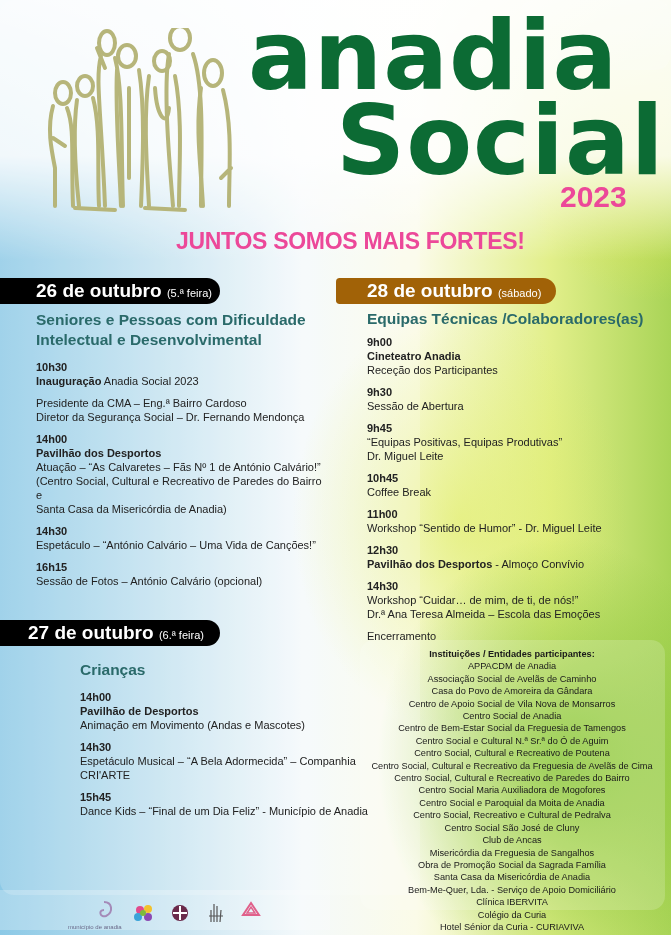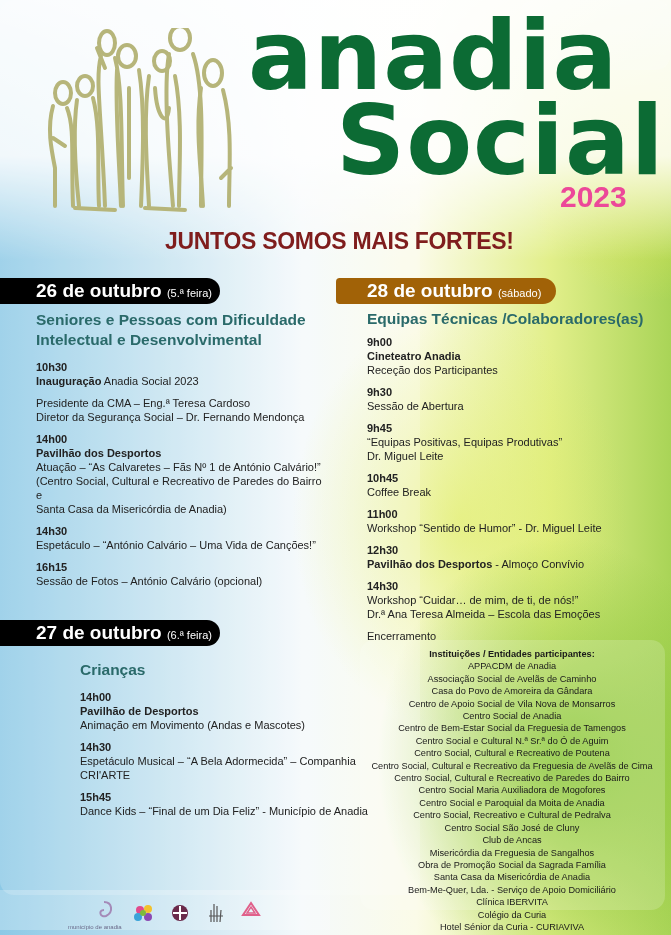--- a/index.html
+++ b/index.html
@@ -14,21 +14,21 @@
   }
   .bg-top { position:absolute; left:0; top:0; width:671px; height:260px;
     background:linear-gradient(180deg, rgba(255,255,255,0.95) 0%, rgba(255,255,255,0.85) 60%, rgba(255,255,255,0) 100%); }
   .panel { position:absolute; border-radius:14px; background:rgba(255,255,255,0.18); }
   .logo-art { position:absolute; left:45px; top:28px; width:190px; height:185px; }
   .title { position:absolute; left:248px; top:10px; font-family:"DejaVu Sans", sans-serif;
     font-weight:bold; color:#0c6b34; font-size:96px; line-height:76px; letter-spacing:1px; }
   .title .l1 { position:absolute; left:0; top:8px; white-space:nowrap; }
   .title .l2 { position:absolute; left:88px; top:93px; white-space:nowrap; }
   .year { position:absolute; left:560px; top:180px; font-size:30px; font-weight:bold; color:#ec4899; }
-  .slogan { position:absolute; left:165px; top:228px; font-size:23px; font-weight:bold; color:#7f1d1d; letter-spacing:-0.3px; }
+  .slogan { position:absolute; left:176px; top:228px; font-size:23px; font-weight:bold; color:#ec4899; letter-spacing:-0.3px; }
   .dayhdr { position:absolute; height:26px; background:#000000; border-radius:0 14px 14px 0;
     color:#fff; font-weight:bold; font-size:19px; line-height:26px; white-space:nowrap; }
   .dayhdr .sub { font-weight:normal; font-size:11px; }
   .dayhdr.r { background:#a16207; border-radius:4px 14px 14px 4px; }
   .section { position:absolute; font-size:11px; line-height:14px; }
   .section .cat { color:#2a6a6a; font-weight:bold; font-size:15.5px; line-height:20px; margin-bottom:10px; }
   .ev { margin-bottom:8px; }
   .ev .t { font-weight:bold; }
   .ev b { font-weight:bold; }
   .inst { position:absolute; left:362px; top:648px; width:300px; text-align:center; font-size:9.2px; line-height:12.4px; color:#1a1a1a; }
@@ -79,41 +79,41 @@
 <div class="section" style="left:36px;top:310px;width:290px;">
   <div class="cat">
     <div>Seniores e Pessoas com Dificuldade</div>
     <div>Intelectual e Desenvolvimental</div>
   </div>
   <div class="ev">
     <div class="t">10h30</div>
     <div><b>Inauguração</b><span> Anadia Social 2023</span></div>
   </div>
   <div class="ev">
-    <div>Presidente da CMA – Eng.ª Teresa Cardoso</div>
+    <div>Presidente da CMA – Eng.ª Bairro Cardoso</div>
     <div>Diretor da Segurança Social – Dr. Fernando Mendonça</div>
   </div>
   <div class="ev">
     <div class="t">14h00</div>
     <div class="t">Pavilhão dos Desportos</div>
     <div>Atuação – “As Calvaretes – Fãs Nº 1 de António Calvário!”</div>
     <div>(Centro Social, Cultural e Recreativo de Paredes do Bairro e</div>
     <div>Santa Casa da Misericórdia de Anadia)</div>
   </div>
   <div class="ev">
     <div class="t">14h30</div>
     <div>Espetáculo – “António Calvário – Uma Vida de Canções!”</div>
   </div>
   <div class="ev">
     <div class="t">16h15</div>
     <div>Sessão de Fotos – António Calvário (opcional)</div>
   </div>
 </div>
 
-<div class="dayhdr" style="left:0;top:620px;width:220px;padding-left:36px;box-sizing:border-box;">
+<div class="dayhdr" style="left:0;top:620px;width:220px;padding-left:28px;box-sizing:border-box;">
   <span>27 de outubro</span>
   <span class="sub">(6.ª feira)</span>
 </div>
 <div class="section" style="left:36px;top:660px;width:295px;margin-left:44px;">
   <div class="cat">Crianças</div>
   <div class="ev">
     <div class="t">14h00</div>
     <div class="t">Pavilhão de Desportos</div>
     <div>Animação em Movimento (Andas e Mascotes)</div>
   </div>

